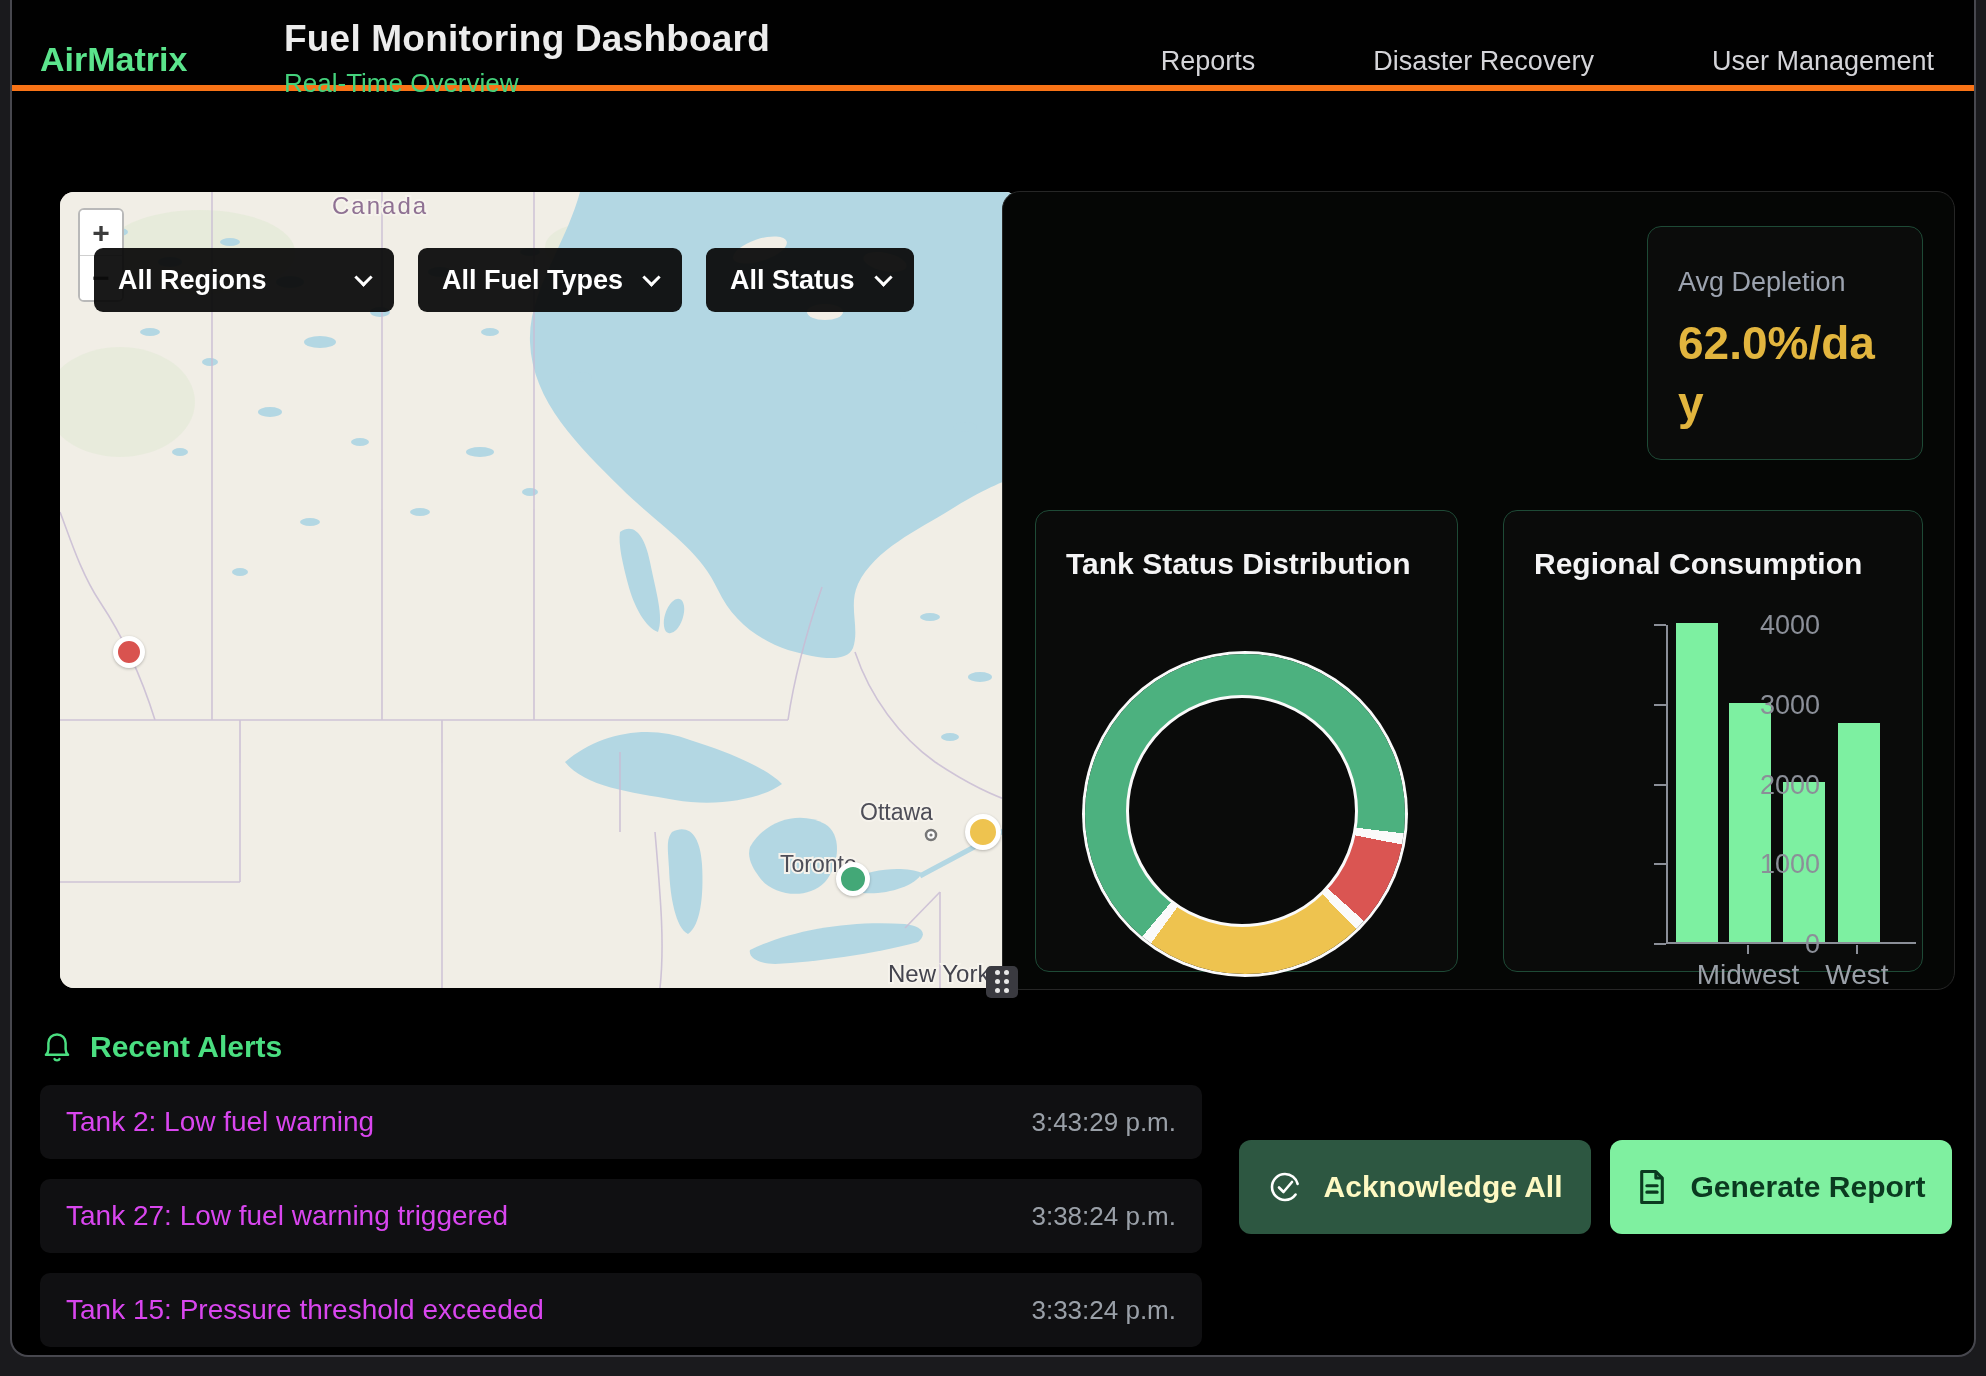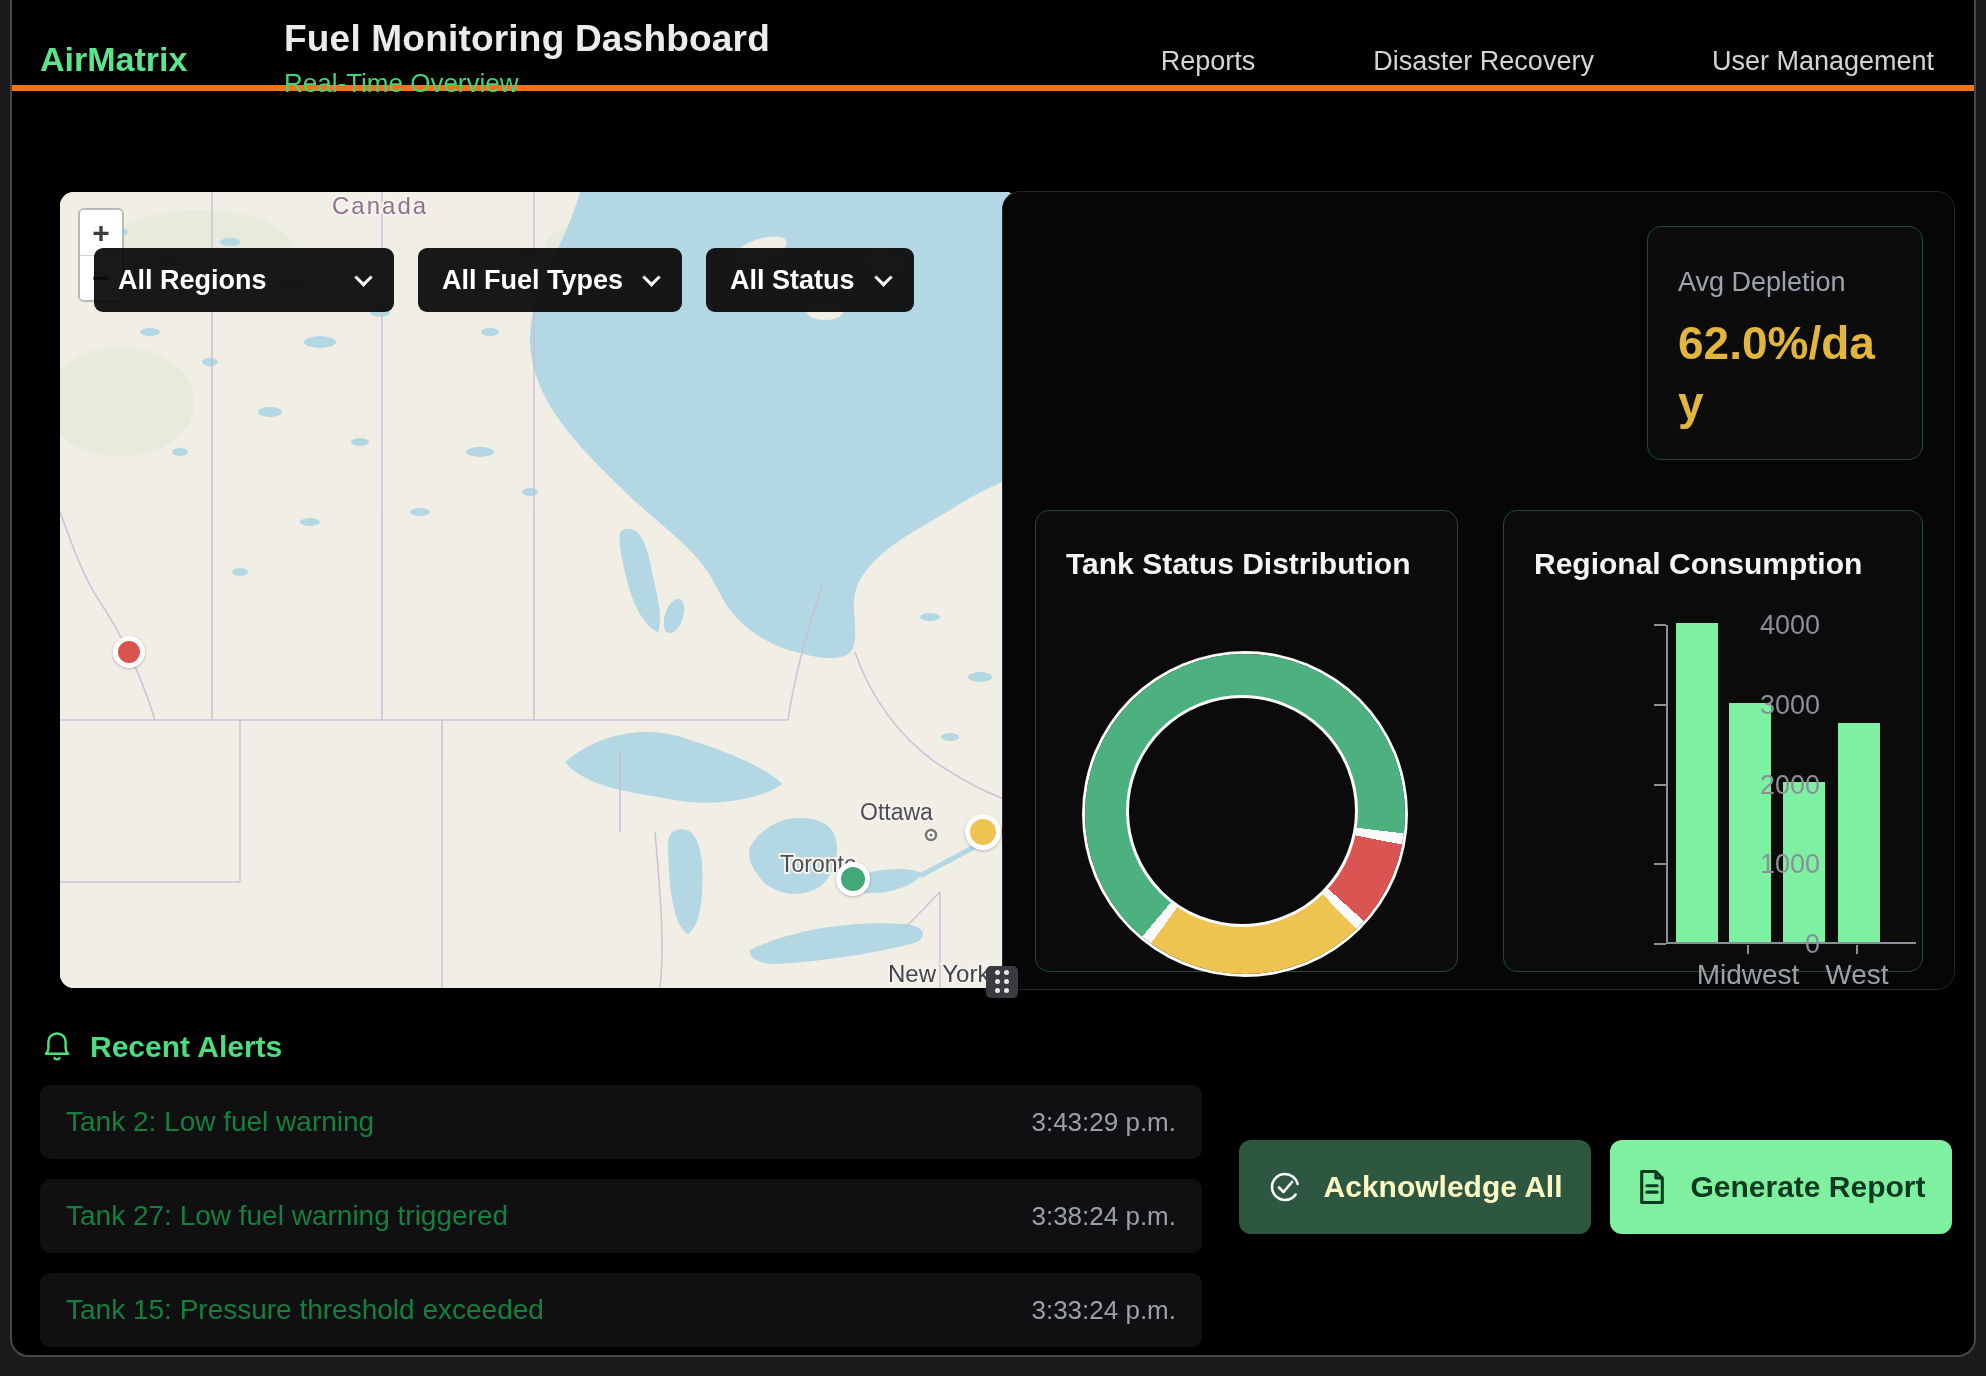--- a/index.html
+++ b/index.html
@@ -64,26 +64,26 @@
               border-left:2px solid #8b8f98; border-bottom:2px solid #8b8f98; }
   .bar { position:absolute; bottom:0; width:42px; background:#7df0a1; }
   .ytick-label { position:absolute; right:104px; width:90px; text-align:right;
                  font-size:27px; color:#8b8f98; }
   .ytick-mark { position:absolute; left:150px; width:12px; height:2px; background:#8b8f98; }
   .xtick-mark { position:absolute; width:2px; height:9px; background:#8b8f98; top:434px; }
   .xtick-label { position:absolute; top:448px; width:140px; text-align:center;
                  font-size:28px; color:#9aa0a8; }
 
   
-  .alerts-header { position:absolute; left:30px; top:1030px; display:flex; align-items:center; gap:18px; }
+  .alerts-header { position:absolute; left:30px; top:1030px; display:flex; align-items:flex-end; gap:18px; }
   .alerts-title { font-size:30px; font-weight:bold; color:#4ade80; }
   .alert-row { position:absolute; left:28px; width:1162px; height:74px; background:#101012;
                border-radius:10px; display:flex; align-items:center;
                justify-content:space-between; padding:0 26px; }
-  .alert-text { font-size:28px; color:#15803d; }
+  .alert-text { font-size:28px; color:#d946ef; }
   .alert-time { font-size:26px; color:#9aa0a8; }
 
   .btn { position:absolute; top:1140px; height:94px; border-radius:12px; display:flex;
          align-items:center; justify-content:center; gap:22px; font-size:30px;
          font-weight:bold; cursor:pointer; border:none; }
   .btn-ack { left:1227px; width:352px; background:#2d5741; color:#fef9c3; }
   .btn-gen { left:1598px; width:342px; background:#7ff0a0; color:#0b3a20; }
 </style>
 </head>
 <body>

